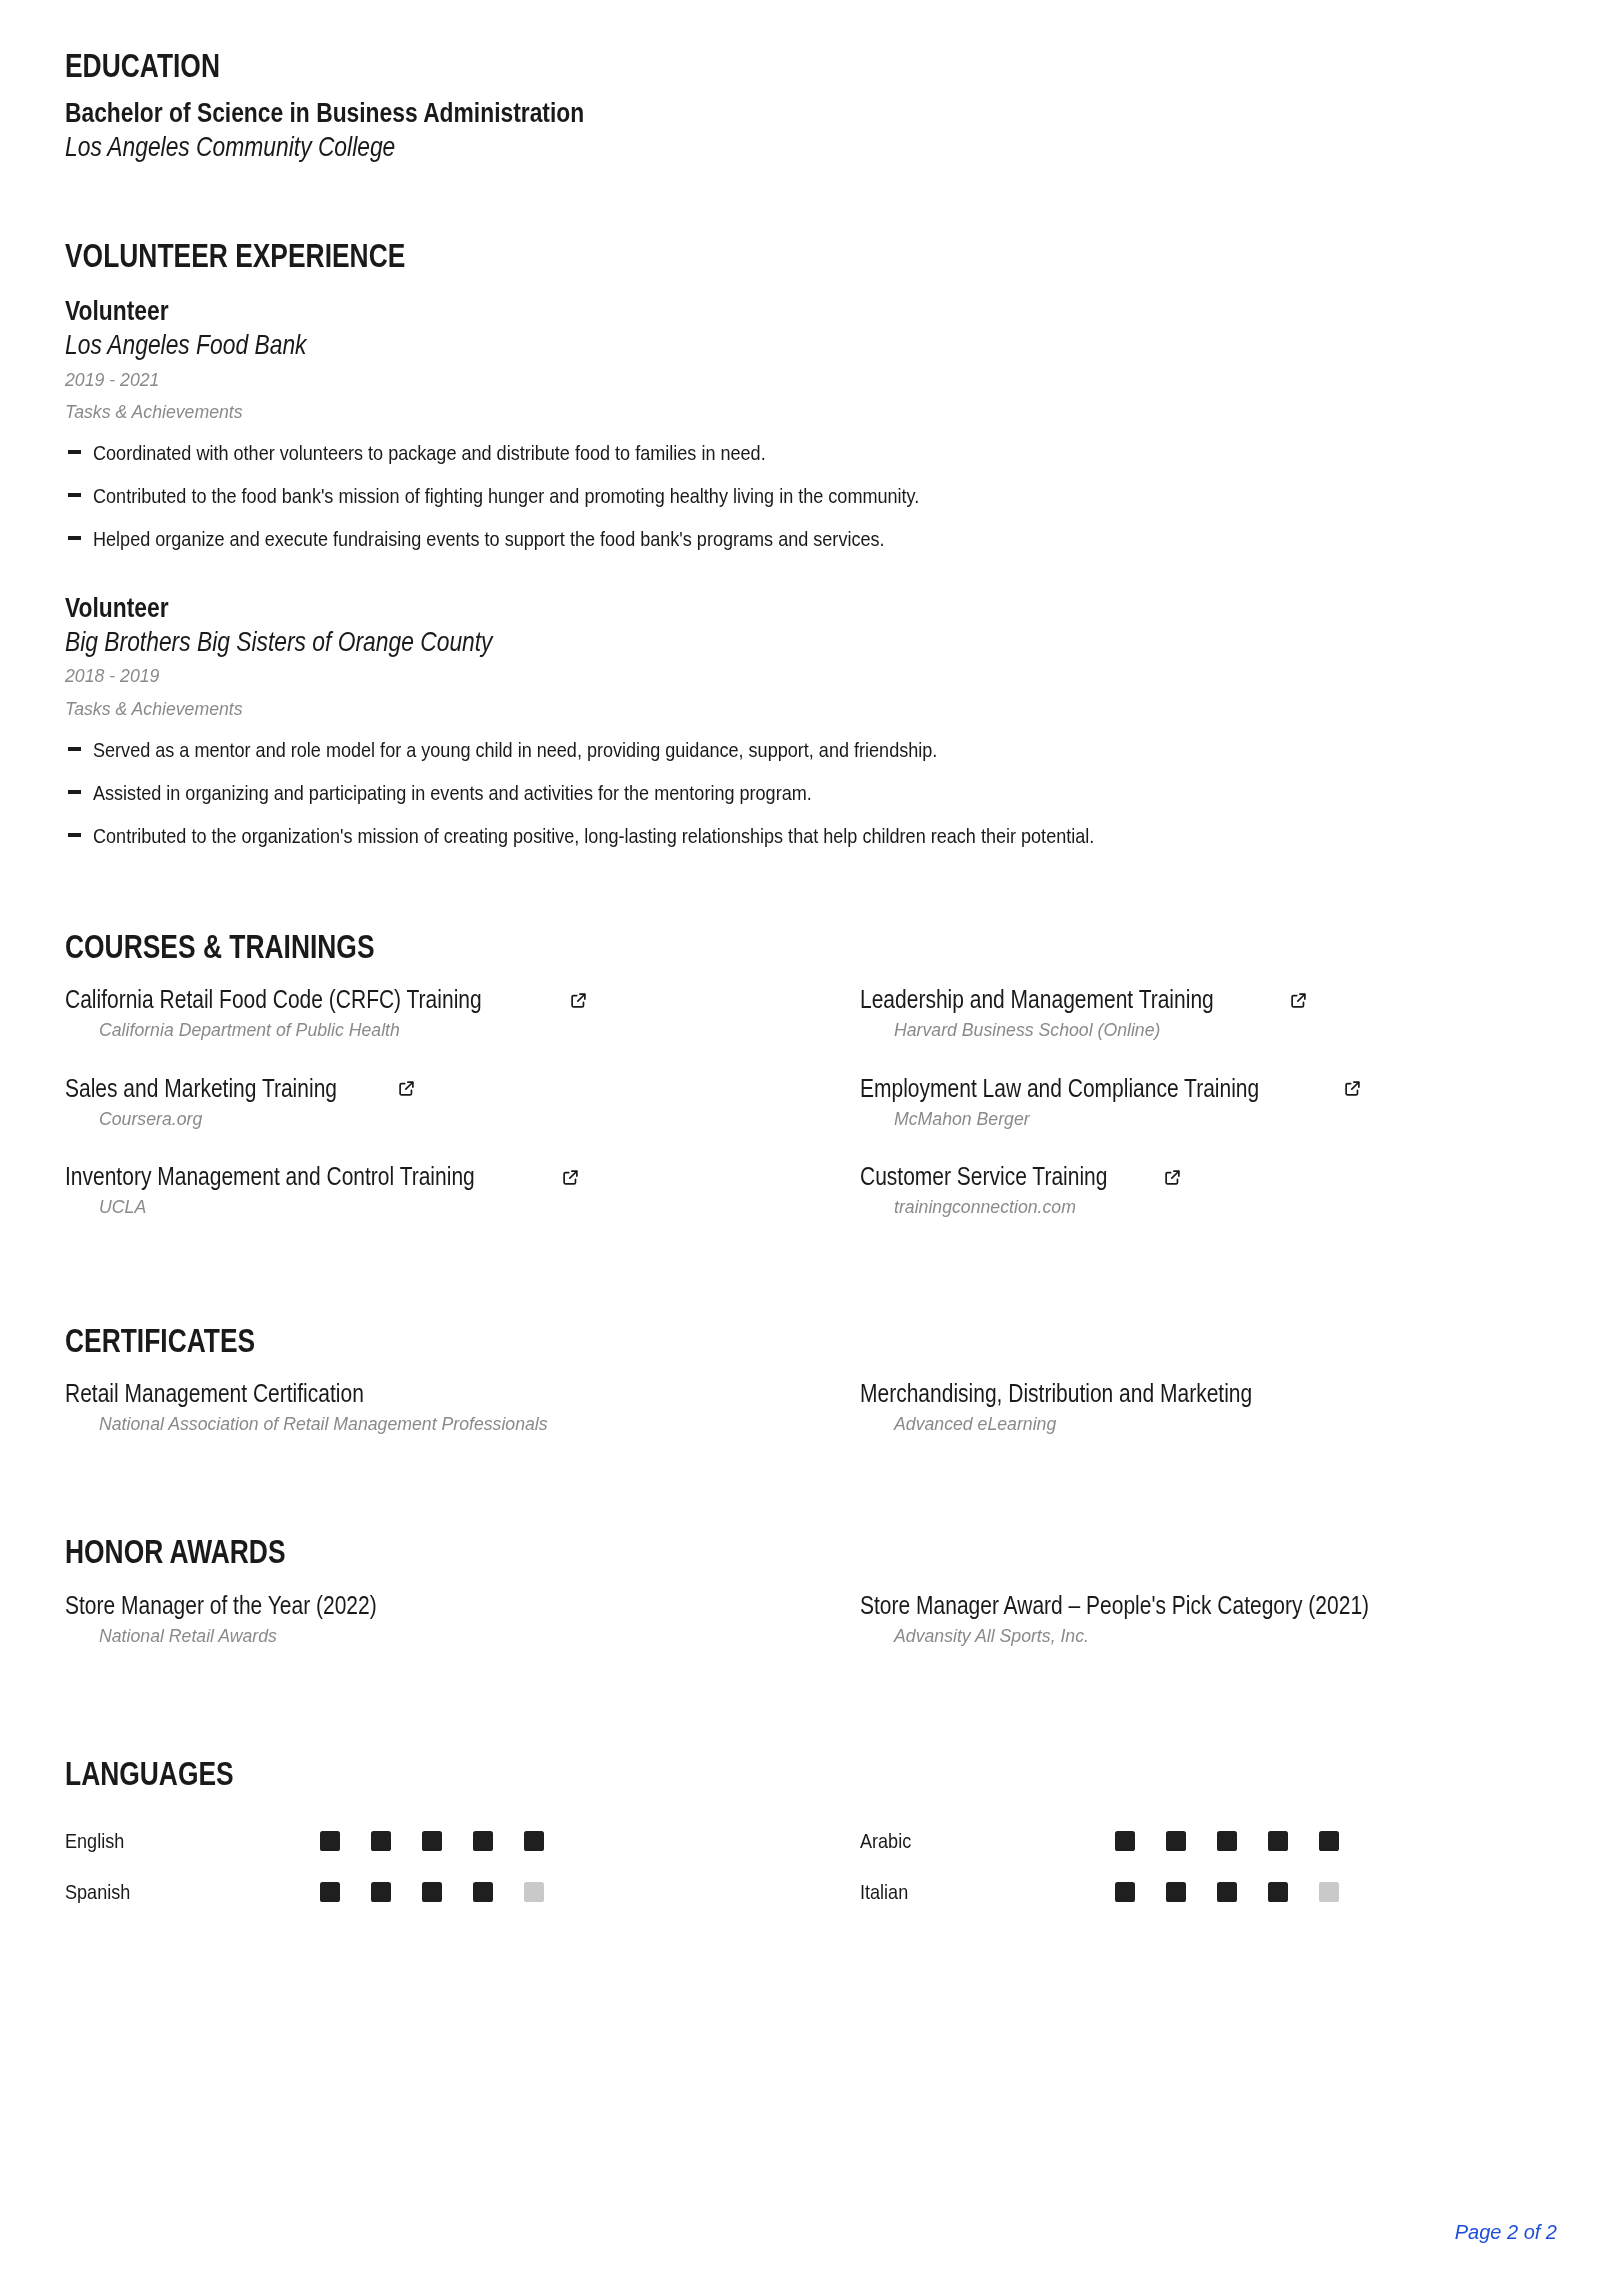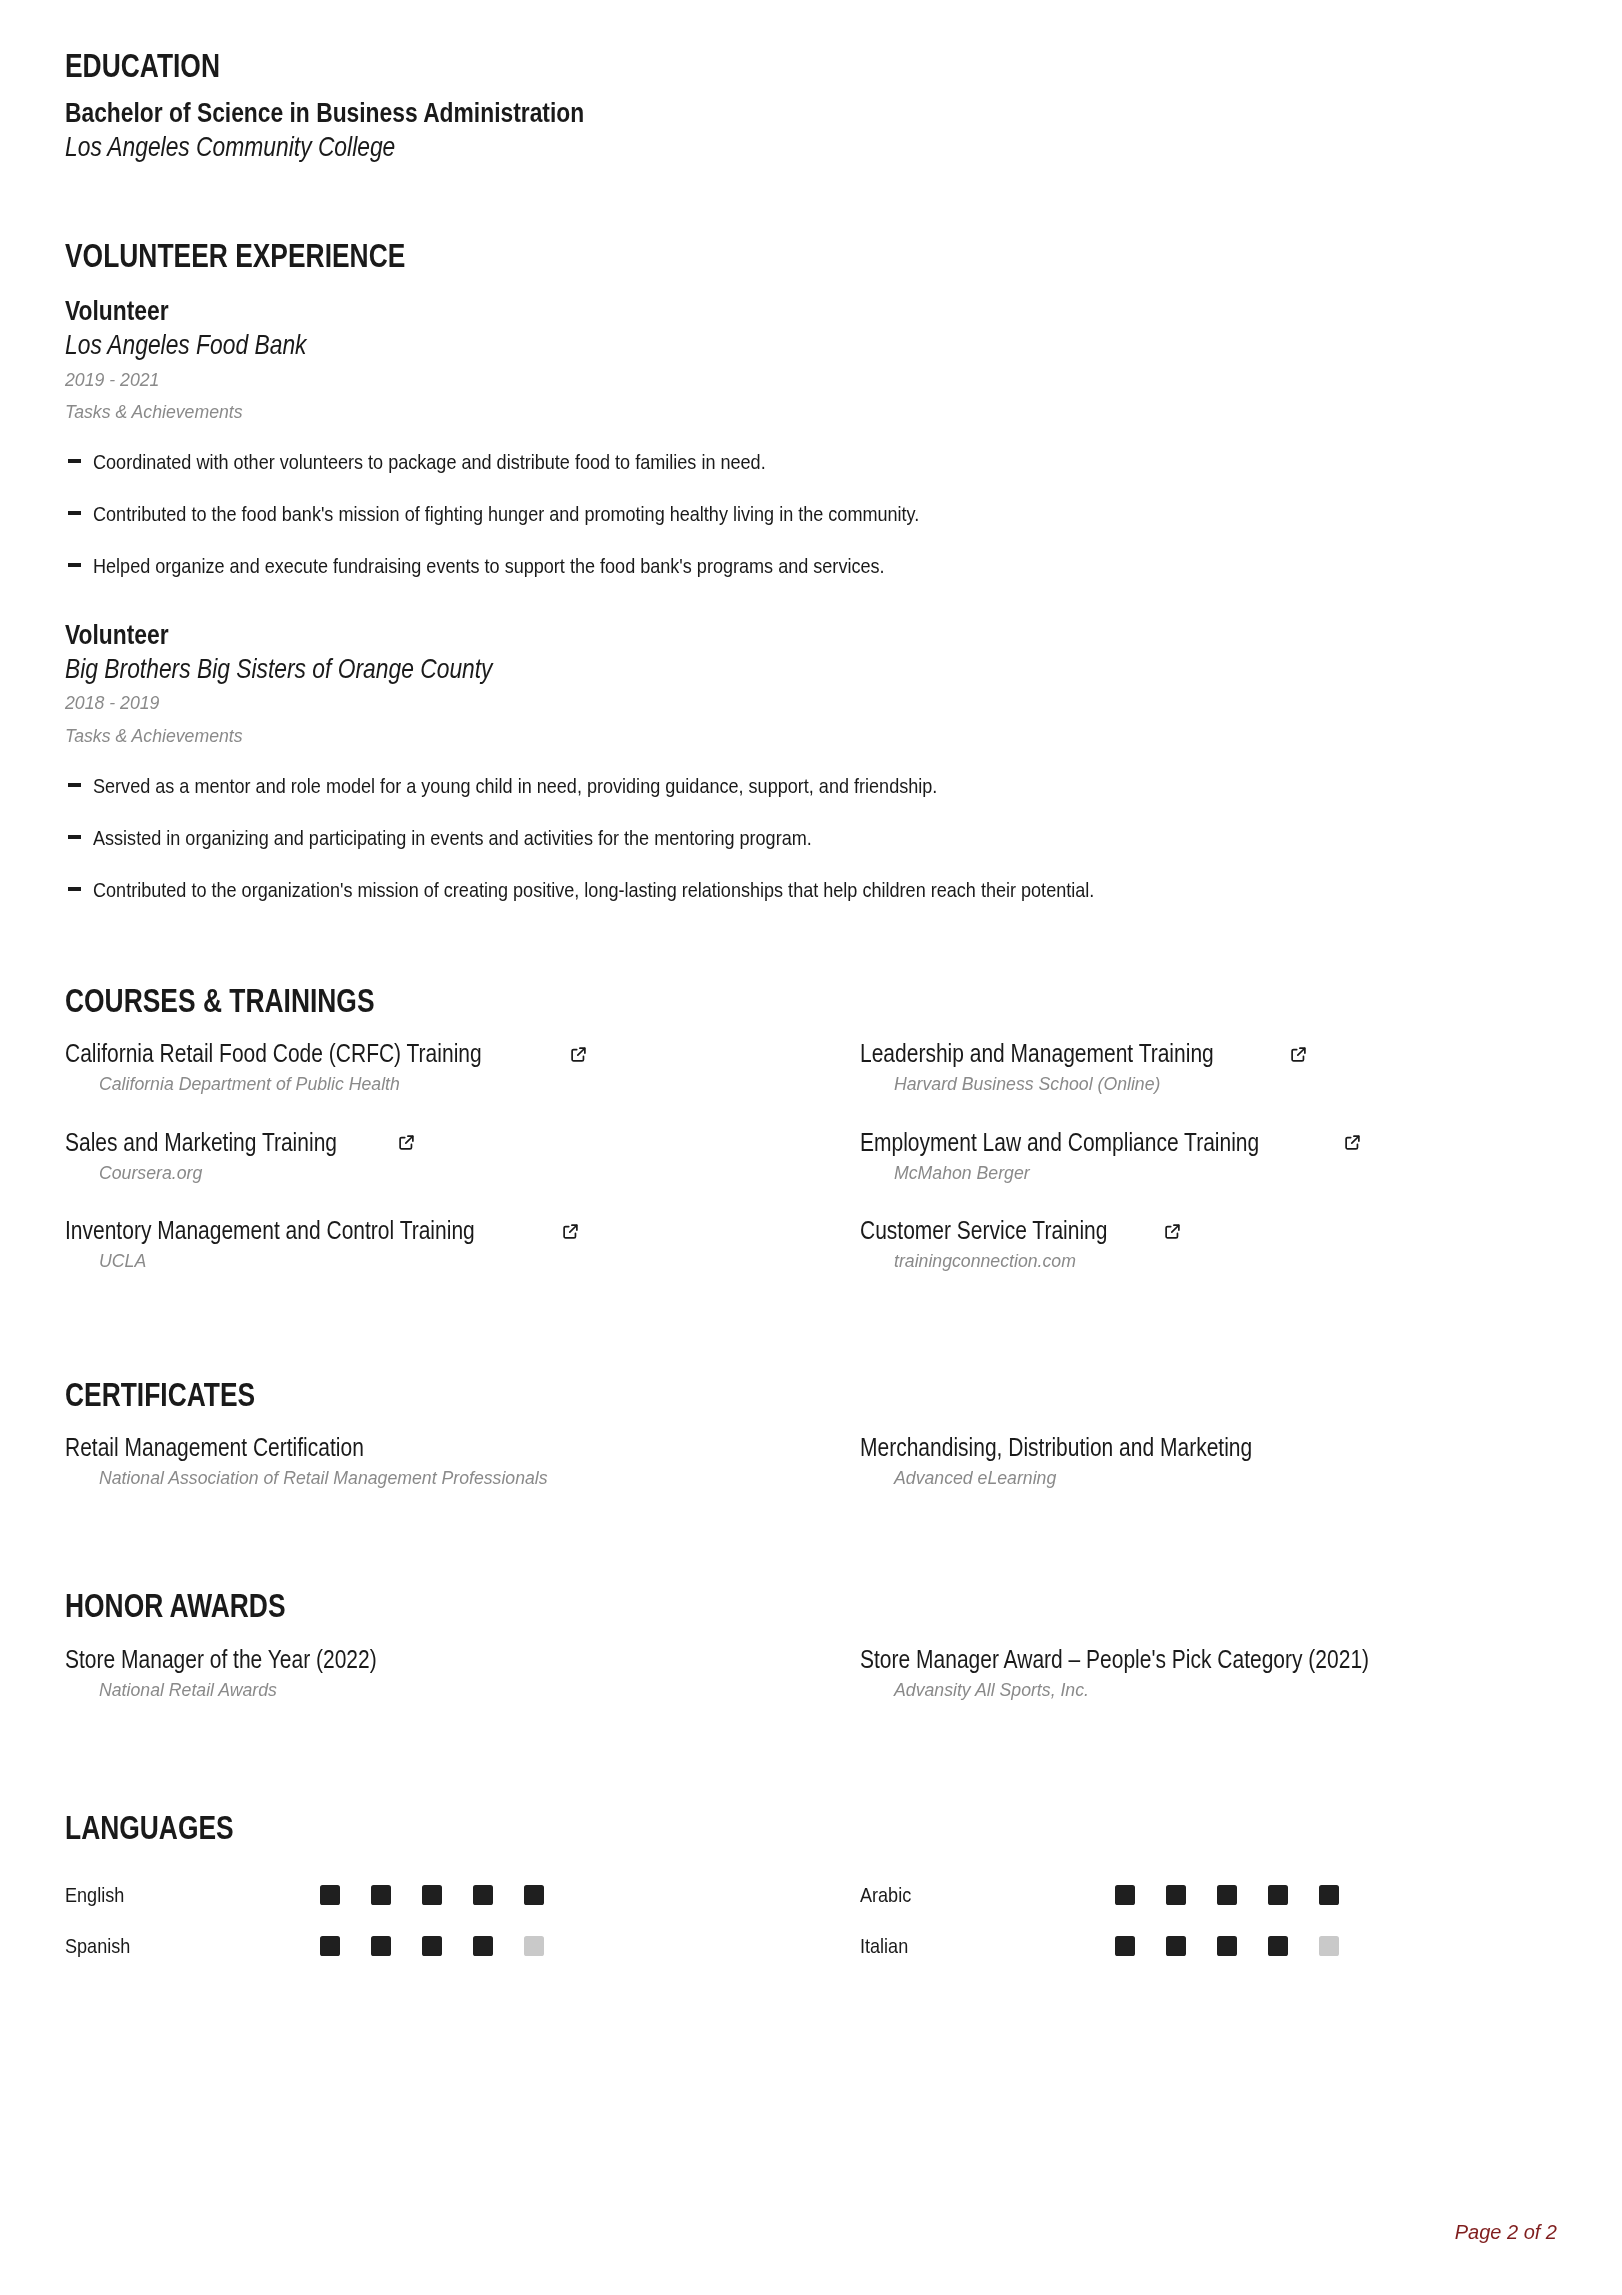--- a/index.html
+++ b/index.html
@@ -87,21 +87,21 @@
     list-style: none;
     margin: 6.5px 0 0 0;
     padding: 0;
   }
   ul.bullets li {
     position: relative;
     padding-left: 27.5px;
     color: #1a1a1a;
     font-size: 21px;
     line-height: 30px;
-    margin-top: 22px;
+    margin-top: 13px;
   }
   ul.bullets li .cond { transform: scaleX(0.86); }
   ul.bullets li::before {
     content: "";
     position: absolute;
     left: 2.6px;
     top: 12.4px;
     width: 13px;
     height: 3.3px;
     background: #1a1a1a;
@@ -171,21 +171,21 @@
     border-radius: 2.6px;
     background: #c9c9c9;
   }
   .dot.on { background: #1f1f1f; }
 
   
   .footer {
     position: absolute;
     right: 65px;
     top: 2220px;
-    color: #7f1d1d;
+    color: #1d4ed8;
     font-style: italic;
     font-size: 20px;
     line-height: 25px;
     text-align: right;
   }
 
   
   .gap-edu-title   { height: 10.5px; }
   .gap-after-edu   { height: 73px; }
   .gap-after-vol-h { height: 19.6px; }

